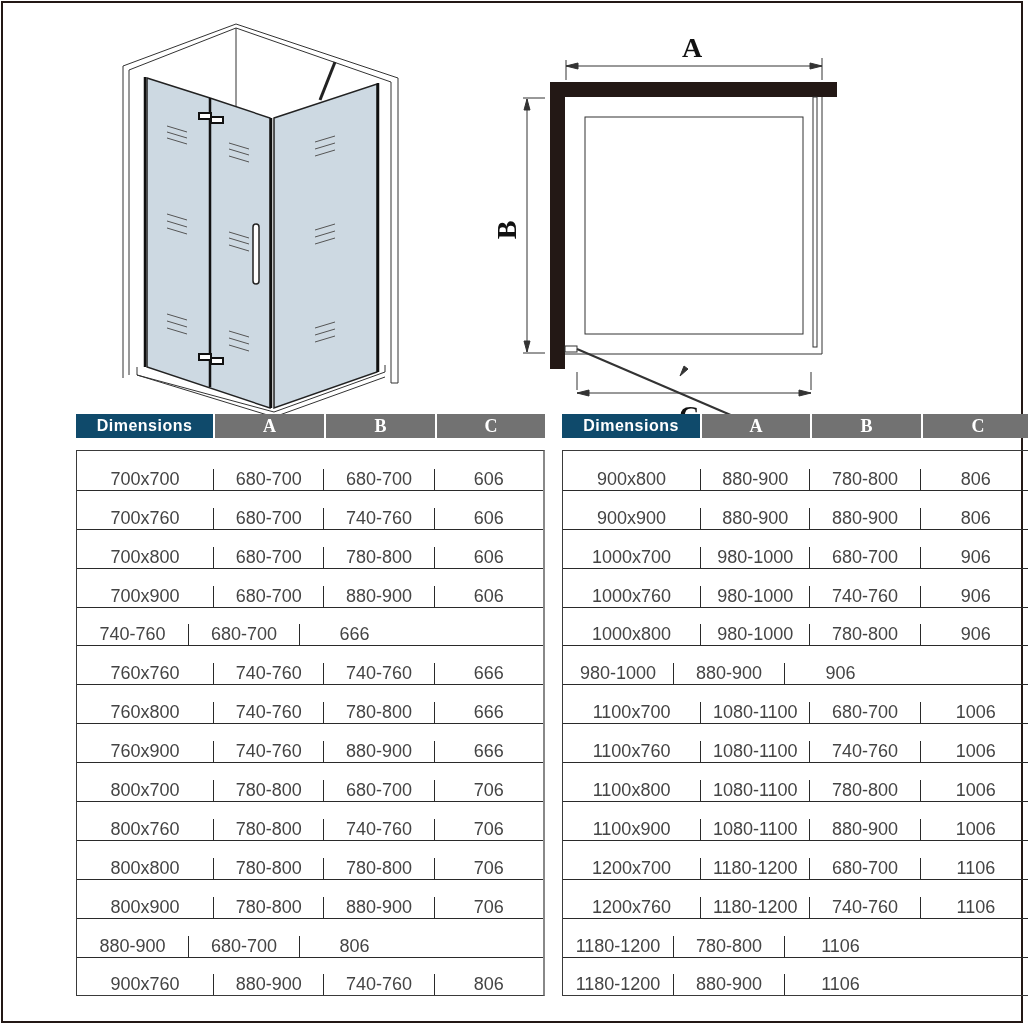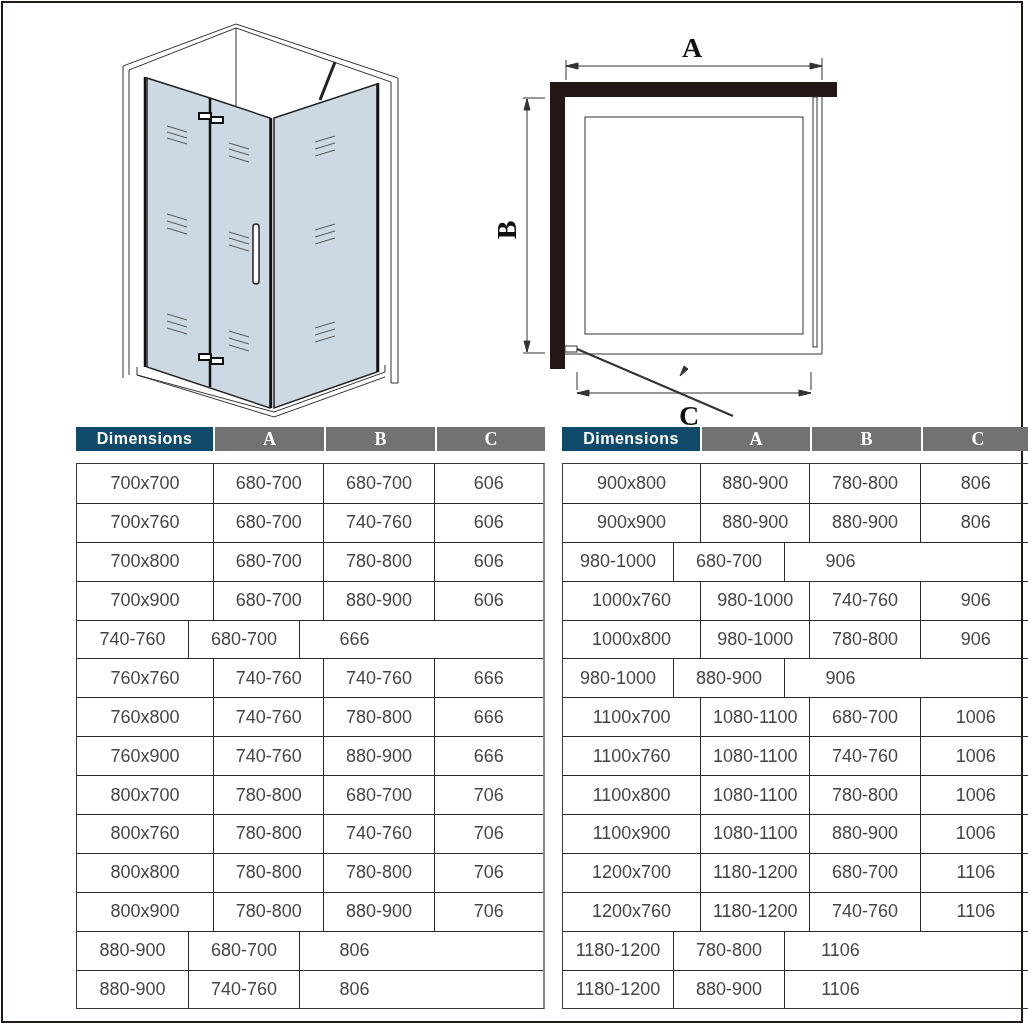--- a/index.html
+++ b/index.html
@@ -1,27 +1,27 @@
 <!DOCTYPE html>
 <html><head>
 <meta charset="utf-8">
 <style>
   html,body{margin:0;padding:0;background:#fff;}
   body{width:1028px;height:1028px;position:relative;overflow:hidden;font-family:"Liberation Sans",sans-serif;}
   .frame{position:absolute;left:1px;top:1px;width:1022px;height:1022px;border:2px solid #231815;box-sizing:border-box;}
   .illus{position:absolute;left:0;top:0;}
-  .tbl{position:absolute;top:427px;padding-left:40px;}
+  .tbl{position:absolute;top:414px;padding-left:40px;}
   .tbl.left{left:36px;width:469px;}
   .tbl.right{left:522px;width:471px;}
   .hdr{display:flex;height:24px;}
   .hdr div{display:flex;align-items:center;justify-content:center;color:#fff;font-weight:bold;box-sizing:border-box;}
   .hdr .h0{background:#0f4a6b;font-family:"Liberation Sans",sans-serif;font-size:16px;letter-spacing:0.5px;}
   .hdr .hc{background:#727272;font-family:"Liberation Serif",serif;font-size:18px;border-left:2px solid #fff;}
   .body{margin-top:12px;border:1.5px solid #3a3a3a;border-right:2px solid #888;}
-  .row{display:flex;height:38.9px;border-top:1.5px solid #2a2a2a;box-sizing:border-box;}
+  .row{display:flex;height:38.9px;border-top:1.5px solid #2a2a2a;box-sizing:border-box;align-items:flex-end;}
   .row:first-child{border-top:none;}
   .row div{display:flex;align-items:center;justify-content:center;font-size:18px;color:#444;box-sizing:border-box;}
   .row div+div{border-left:1.5px solid #2a2a2a;}
   .left .c0{width:137px}.left .c1{width:111px}.left .c2{width:111px}.left .c3{width:110px}
   .right .c0{width:138px}.right .c1{width:110px}.right .c2{width:111px}.right .c3{width:112px}
   .lbl{position:absolute;font-family:"Liberation Serif",serif;font-weight:bold;font-size:28px;color:#111;}
 </style>
 </head>
 <body>
 
@@ -196,20 +196,21 @@
         <div class="c1">780-800</div>
         <div class="c2">880-900</div>
         <div class="c3">706</div>
       </div>
     <div class="row">
         <div class="c1">880-900</div>
         <div class="c2">680-700</div>
         <div class="c3">806</div>
       </div>
     <div class="row">
+        <div class="c0">900x760</div>
         <div class="c1">880-900</div>
         <div class="c2">740-760</div>
         <div class="c3">806</div>
       </div>
   </div>
 </div>
 
 <div class="tbl right">
   <div class="hdr">
     <div class="h0 c0">Dimensions</div>
@@ -224,20 +225,21 @@
         <div class="c2">780-800</div>
         <div class="c3">806</div>
       </div>
     <div class="row">
         <div class="c0">900x900</div>
         <div class="c1">880-900</div>
         <div class="c2">880-900</div>
         <div class="c3">806</div>
       </div>
     <div class="row">
+        <div class="c0">1000x700</div>
         <div class="c1">980-1000</div>
         <div class="c2">680-700</div>
         <div class="c3">906</div>
       </div>
     <div class="row">
         <div class="c0">1000x760</div>
         <div class="c1">980-1000</div>
         <div class="c2">740-760</div>
         <div class="c3">906</div>
       </div>

